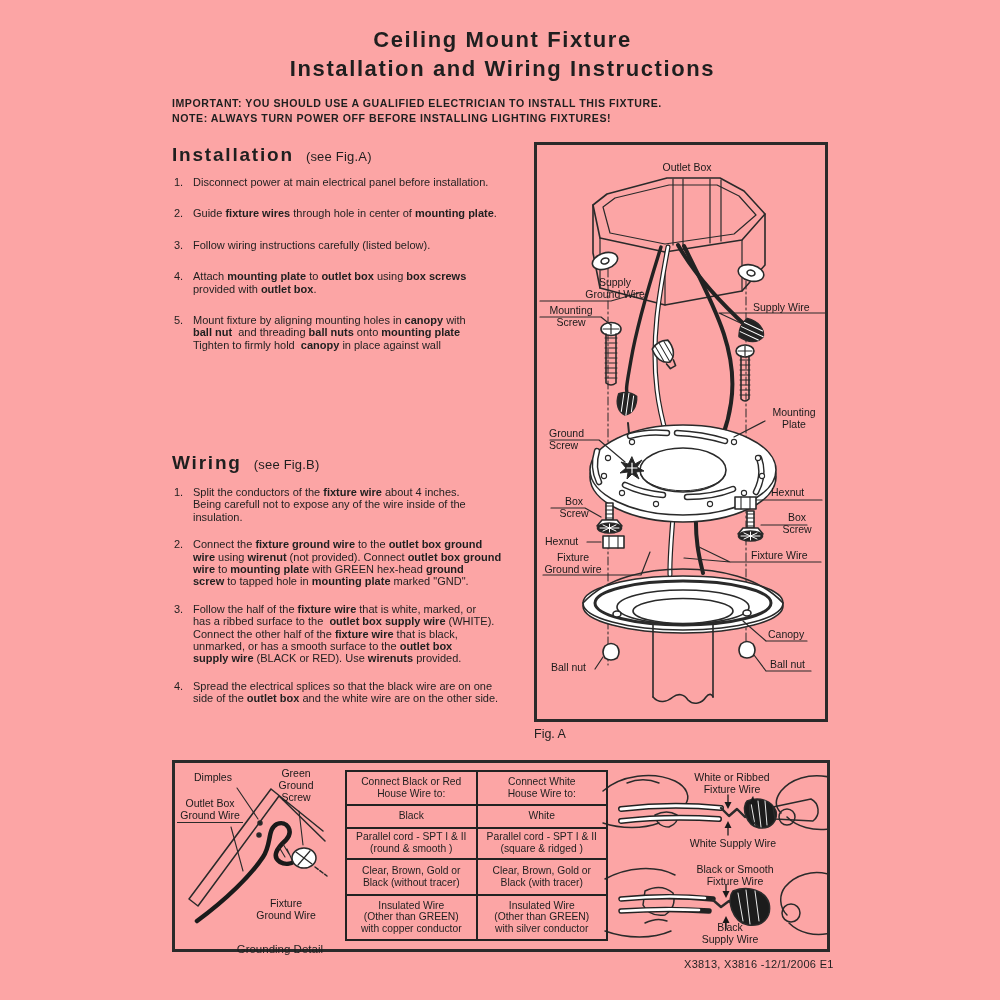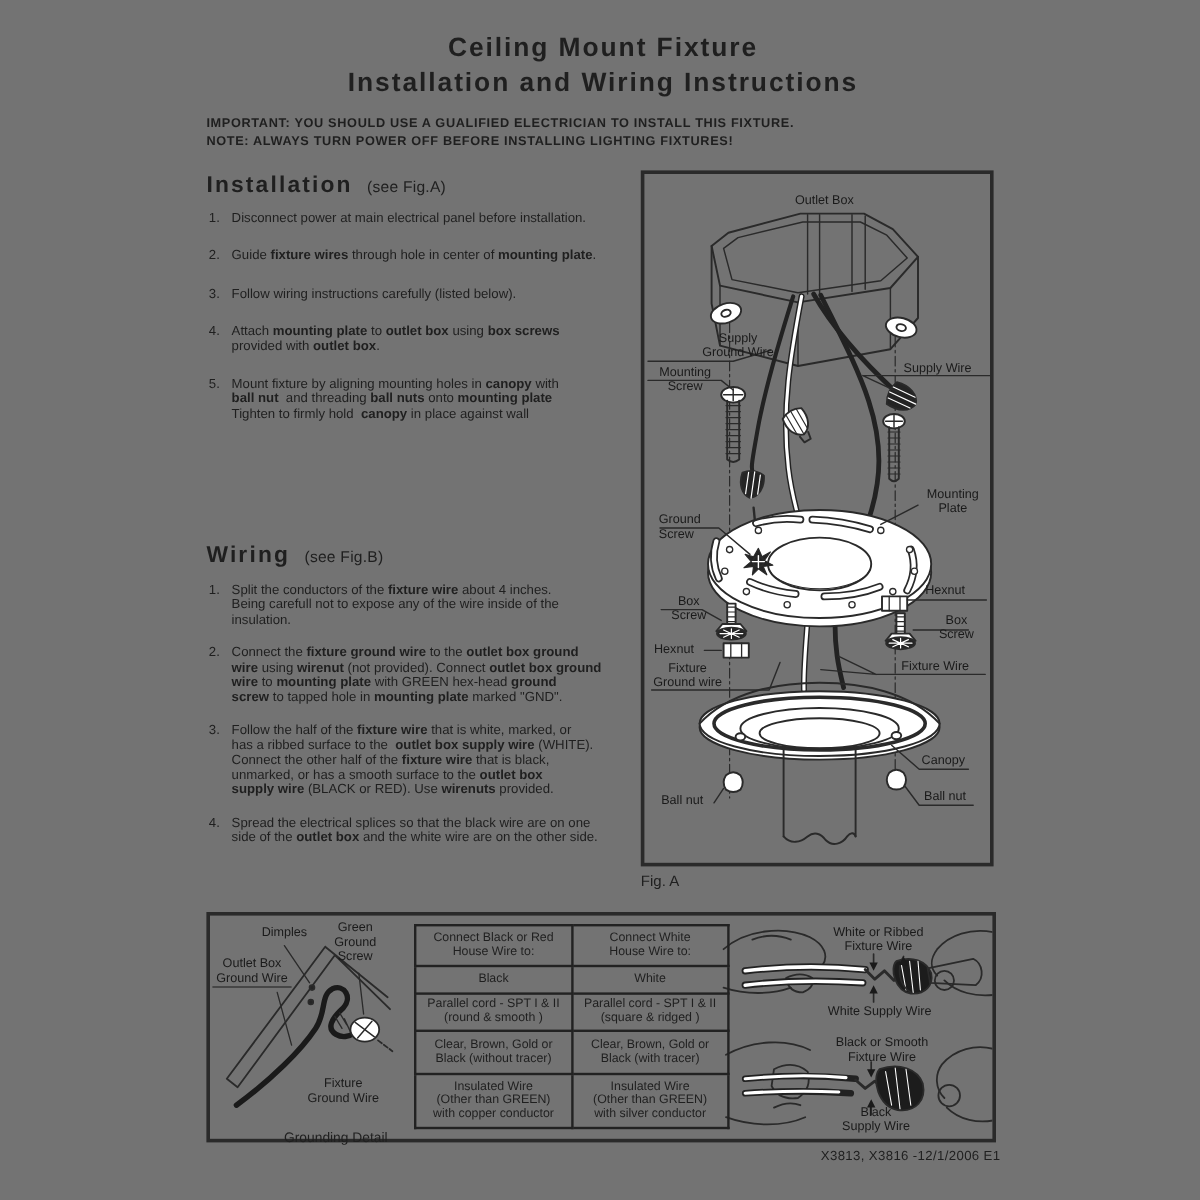--- a/index.html
+++ b/index.html
@@ -1,16 +1,16 @@
 <!DOCTYPE html>
 <html><head>
 <meta charset="utf-8">
 <style>
   html,body{margin:0;padding:0;background:#fff;}
-  .page{position:relative;width:1000px;height:1000px;background:#737373;overflow:hidden;
+  .page{position:relative;width:1000px;height:1000px;background:#fca5a5;overflow:hidden;
         font-family:"Liberation Sans",sans-serif;color:#1f1f1f;}
   .title{position:absolute;left:0;top:25px;width:1005px;text-align:center;
          font-weight:bold;font-size:22px;letter-spacing:1.6px;line-height:29px;}
   .note{position:absolute;left:172px;top:96px;font-size:10.6px;font-weight:bold;
         letter-spacing:.55px;line-height:15px;}
   .sec-head{position:absolute;left:172px;font-size:19px;font-weight:bold;letter-spacing:1.8px;}
   .sec-head .ref{font-size:13px;font-weight:normal;letter-spacing:.2px;margin-left:12px;}
   .list{position:absolute;left:172px;width:365px;font-size:11px;line-height:12.4px;}
   .item{position:relative;padding-left:21px;}
   .install .item{margin-bottom:19px;}
@@ -306,21 +306,21 @@
           <path d="M538,137 L546,144 L554,138 L562,145" stroke-width="2.4"></path>
           <path d="M558,128 C574,122 590,128 594,140 C597,154 588,164 573,162 C557,159 551,136 558,128 Z" fill="#1c1c1c"></path>
           <path d="M563,130 L568,158 M571,127 L575,161 M580,128 L584,158" stroke="#fff" stroke-width=".9"></path>
           <path d="M656,112 C638,106 620,112 610,124 M656,170 C640,174 624,170 614,160 M610,124 C604,132 604,144 612,152"></path>
           <circle cx="616" cy="150" r="9"></circle>
           <path d="M551,122 V131 M551,166 V157" stroke-width="1.4"></path>
           <path d="M551,135 l-3.5,-7 h7 z M551,153 l-3.5,7 h7 z" fill="#1a1a1a" stroke="none"></path>
         </g>
       </g>
     </svg>
-    <div class="flabel" style="left:32px;top:8px;width:60px;">Dimples</div>
+    <div class="flabel" style="left:8px;top:8px;width:60px;">Dimples</div>
     <div class="flabel" style="left:95px;top:4px;width:52px;">Green
 Ground
 Screw</div>
     <div class="flabel u" style="left:2px;top:34px;width:66px;">Outlet Box
 Ground Wire</div>
     <div class="flabel" style="left:74px;top:134px;width:74px;">Fixture
 Ground Wire</div>
     <div class="gcap">Grounding Detail</div>
 
     <table class="wire-table">

